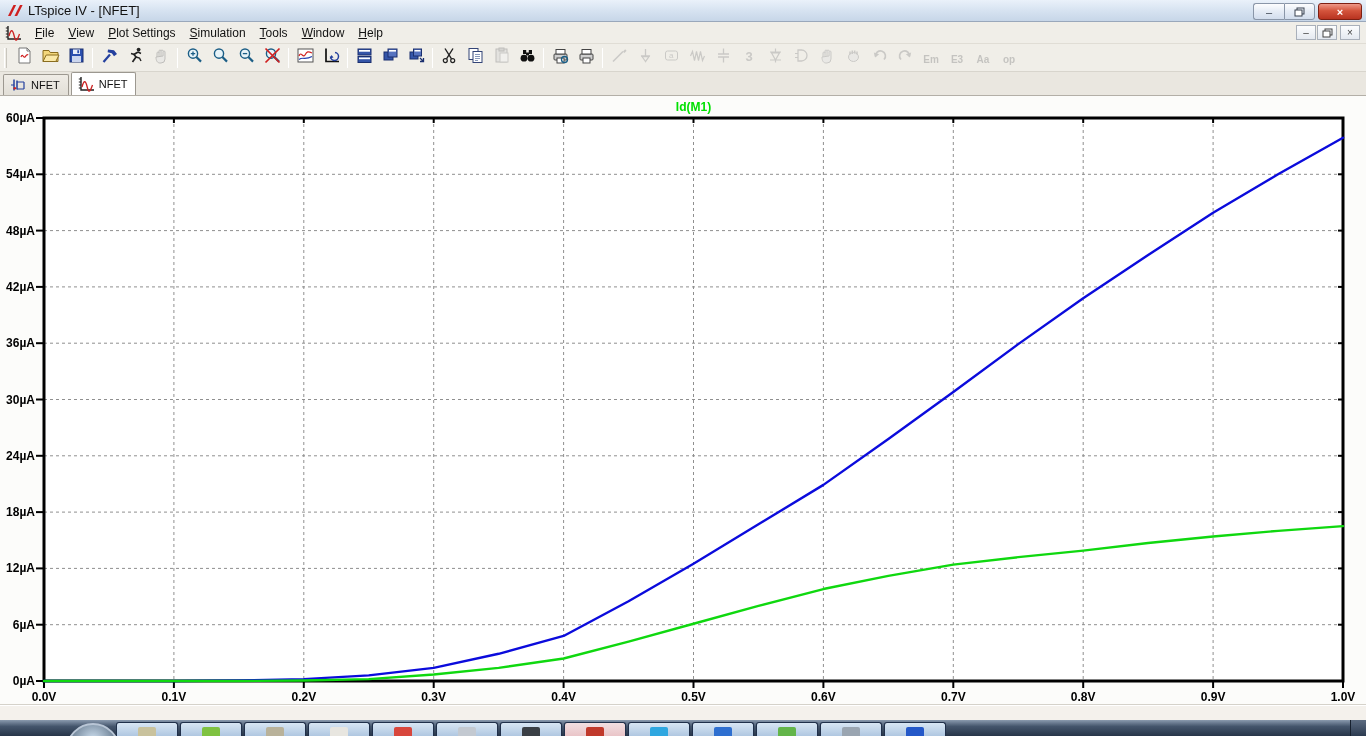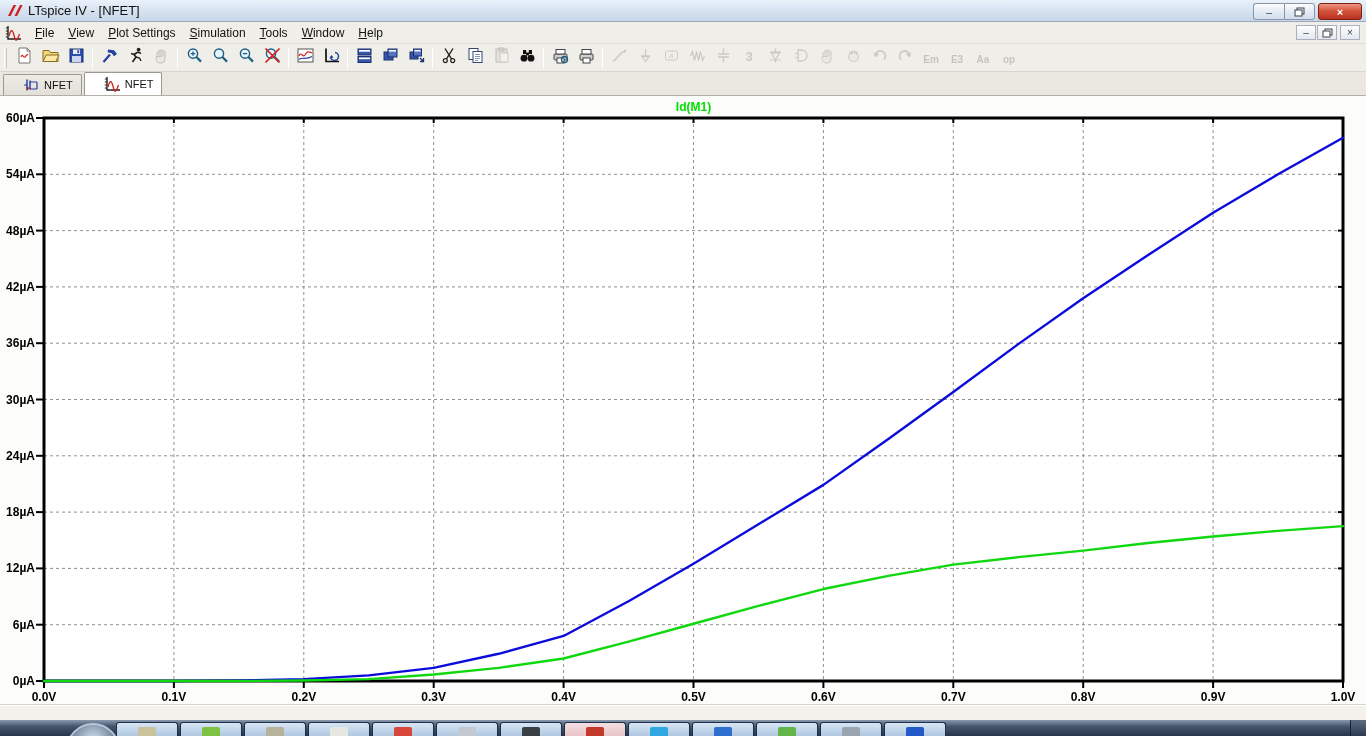--- a/index.html
+++ b/index.html
@@ -38,21 +38,21 @@
     background:#f0eee8; border-bottom:1px solid #d8d5cd; display:flex; align-items:center; padding-left:4px; }
   #toolbar .grip { width:3px; height:20px; border-left:1px solid #fff; border-right:1px solid #c9c6be; margin-right:4px; }
   .tbtn { width:26px; height:24px; display:flex; align-items:center; justify-content:center; }
   .tbtn.disabled { opacity:.5; filter:grayscale(1); }
   .tsep { width:1px; height:20px; background:#c6c3ba; border-right:1px solid #fff; margin:0 3px; }
   .ttxt { font-size:10px; color:#9a9a9a; font-weight:bold; }
 
   
   #tabbar { position:absolute; left:0; top:72px; width:1366px; height:24px;
     background:#eae7e0; border-bottom:1px solid #b3afa7; display:flex; align-items:flex-end; padding-left:3px; }
-  .tab { height:21px; display:flex; align-items:center; padding:0 8px 0 18px; margin-right:2px;
+  .tab { height:21px; display:flex; align-items:center; padding:0 8px 0 5px; margin-right:2px;
     border:1px solid #9c9890; border-bottom:none; border-radius:2px 2px 0 0;
     background:linear-gradient(#efece6,#e2dfd7); font-size:11px; color:#111; }
   .tab.active { height:23px; background:#ffffff; position:relative; }
   .tab .ticon { width:18px; height:16px; margin-right:4px; }
 
   
   #plotpane { position:absolute; left:0; top:96px; width:1366px; height:609px; background:#fcfcfa; }
   #plot-title { position:absolute; left:44px; top:4px; width:1299px; text-align:center;
     font-size:12px; font-weight:bold; }
   #plot-svg { position:absolute; left:0; top:0; }

